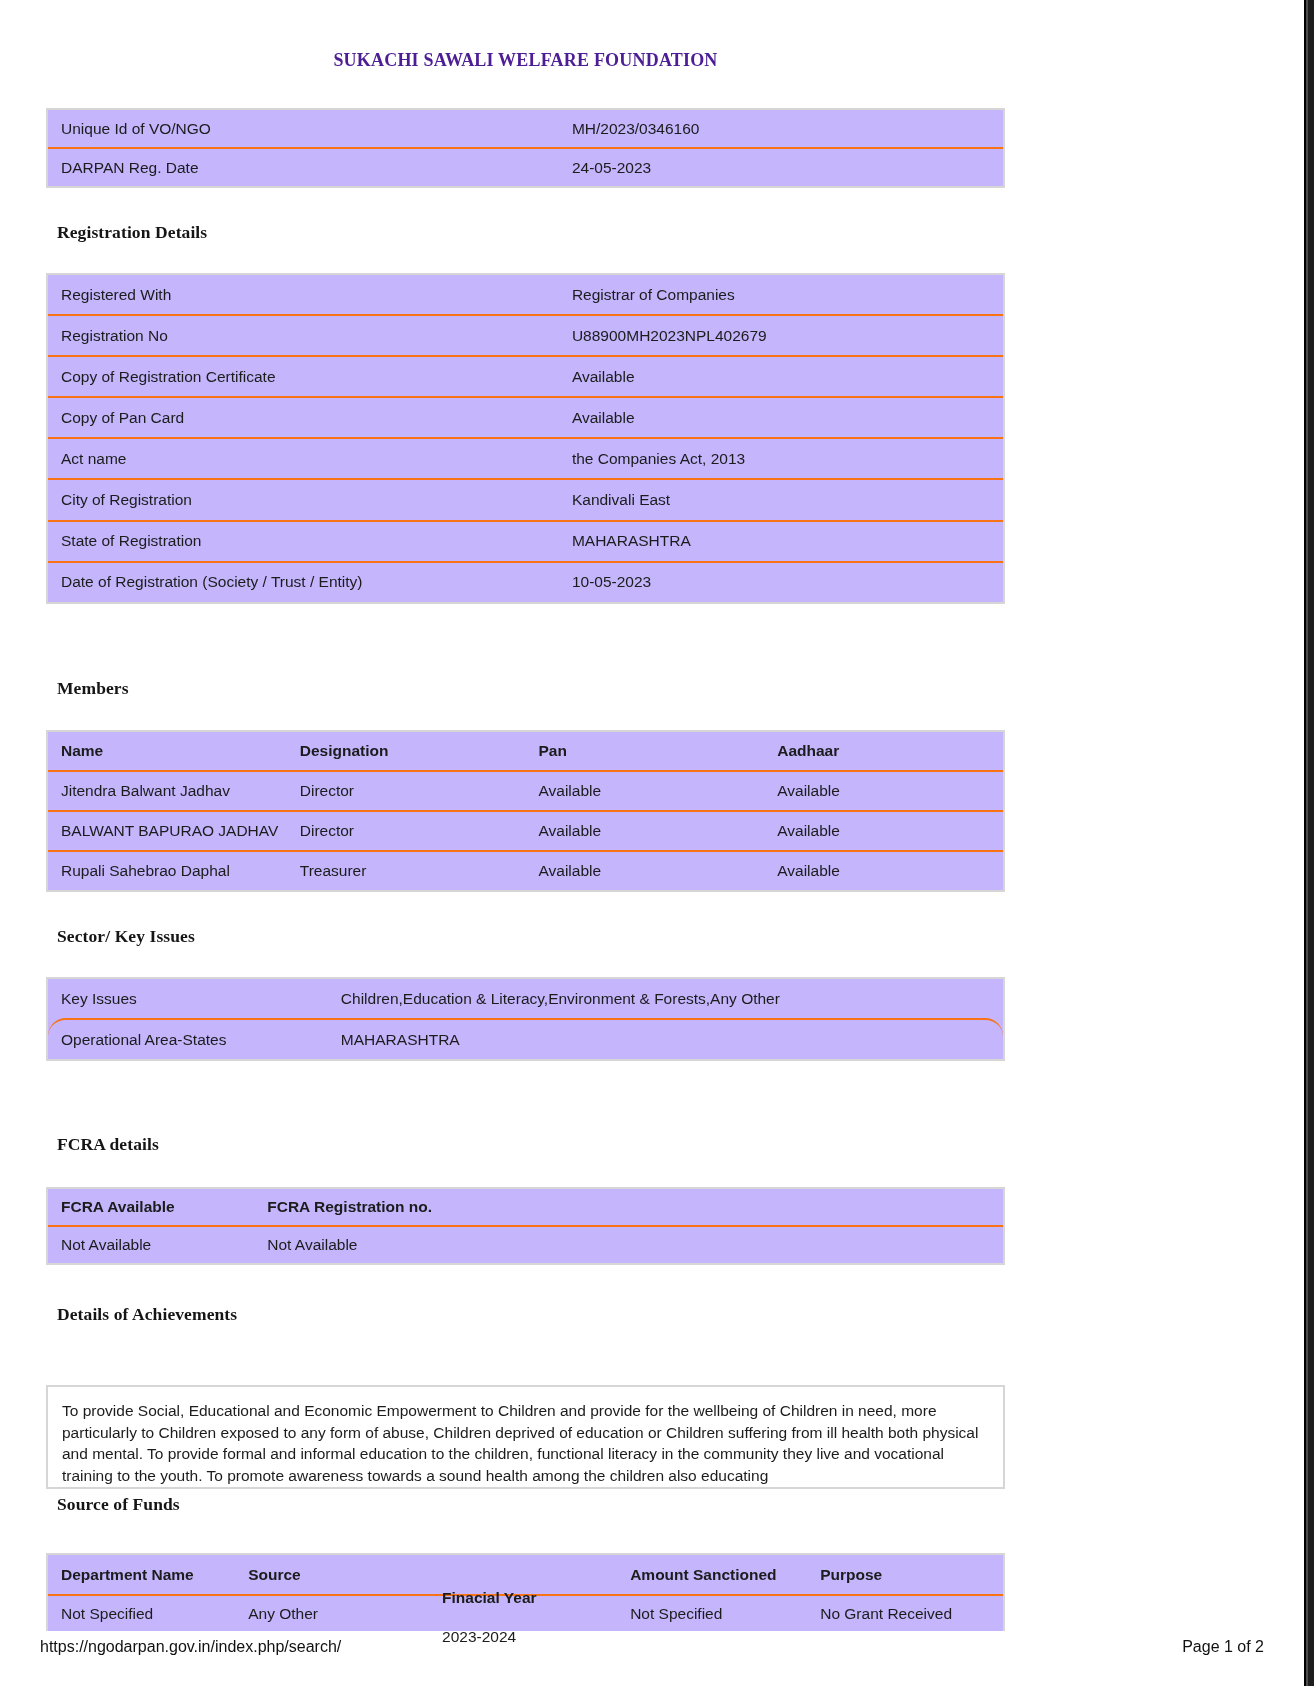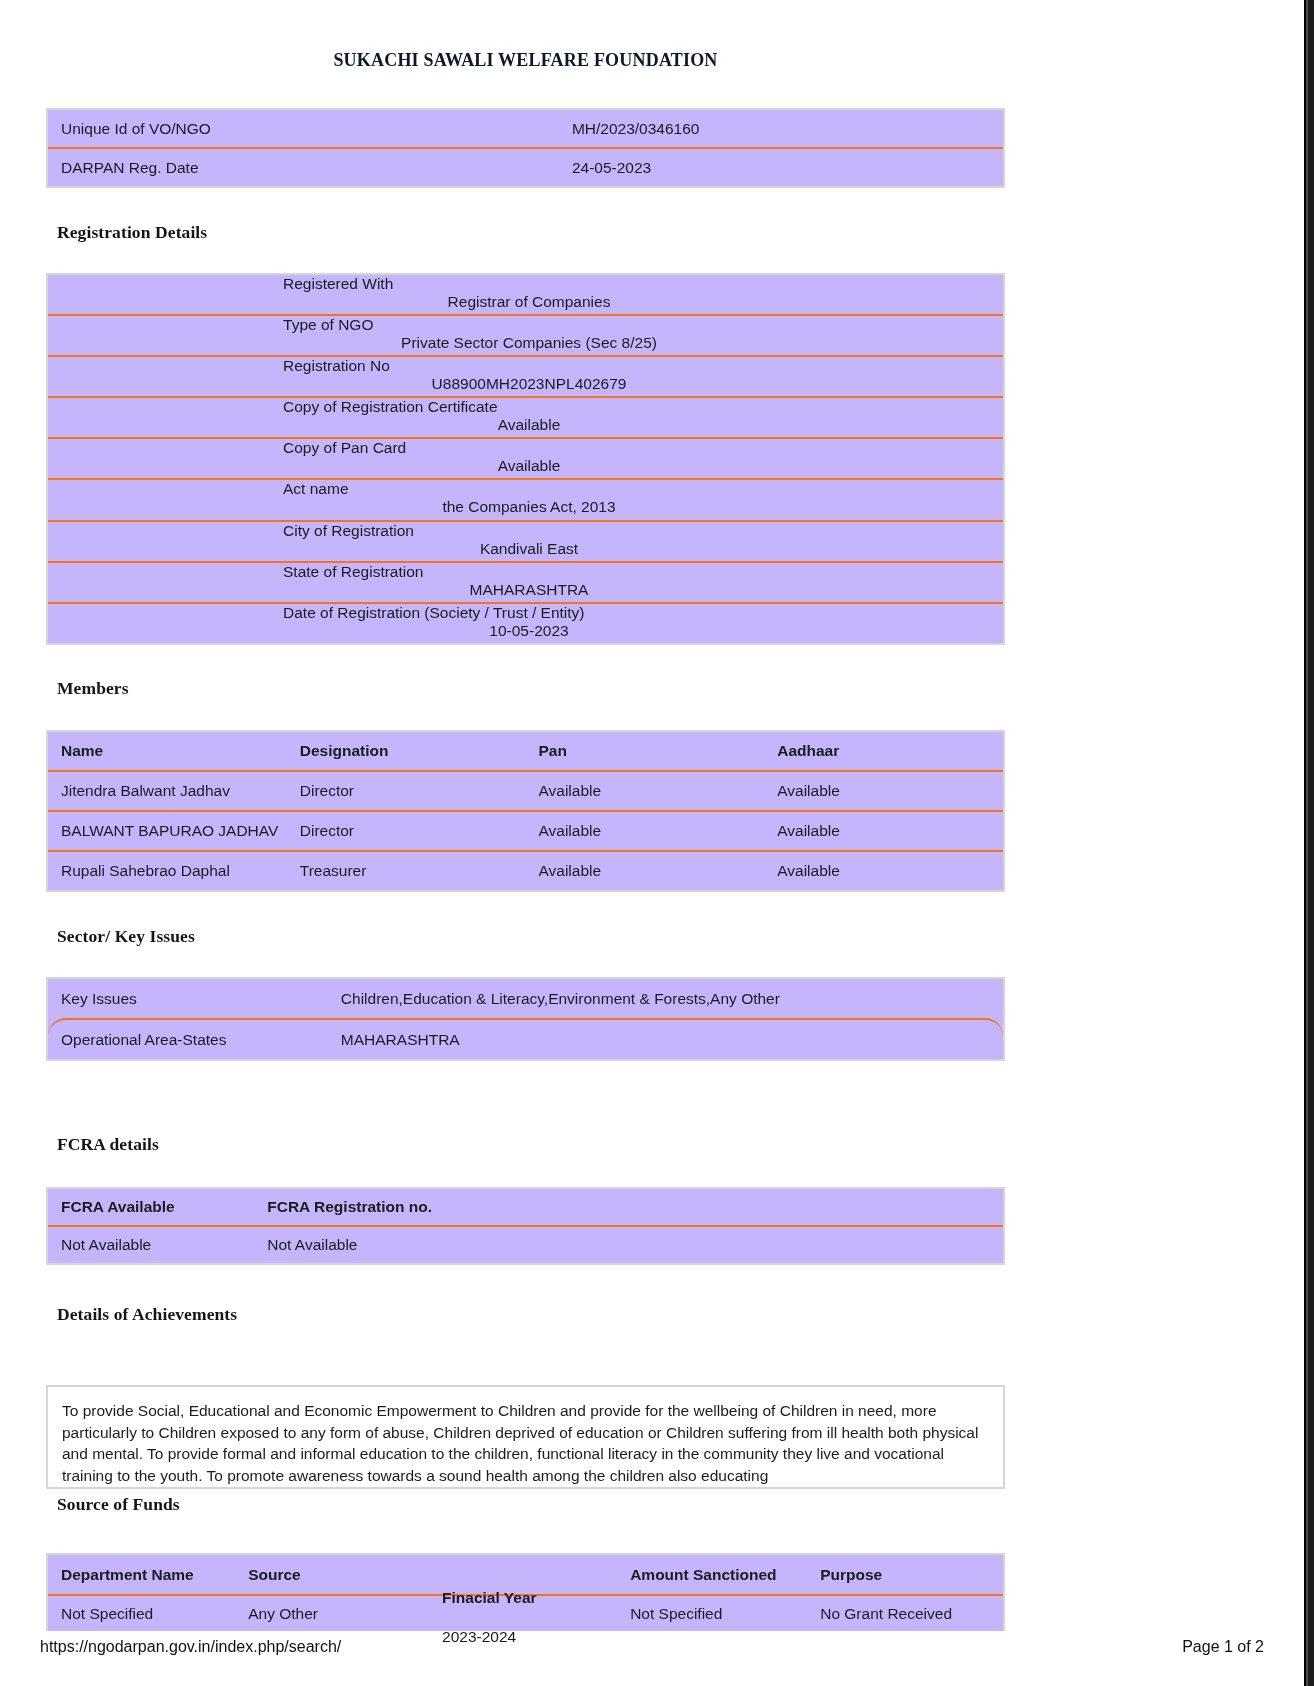--- a/index.html
+++ b/index.html
@@ -8,21 +8,21 @@
     font-family:"Liberation Sans", sans-serif; color:#1c1c1c; overflow:hidden;
   }
   
   .side-band {
     position:absolute; top:0; right:0; width:10px; height:1686px;
     background:linear-gradient(to right, #000 0 2px, #4e4e4e 2px 4px, #1e1e1e 4px 100%);
   }
   .doc-title {
     position:absolute; left:46px; width:959px; top:50px; text-align:center;
     font-family:"Liberation Serif", serif; font-weight:700; font-size:18px;
-    letter-spacing:.2px; color:#0f172a;
+    letter-spacing:.2px; color:#4c1d95;
   }
   .section-heading {
     position:absolute; left:57px;
     font-family:"Liberation Serif", serif; font-weight:700; font-size:17.5px;
     color:#151515; letter-spacing:.1px;
   }
   .tbl {
     position:absolute; left:46px; width:959px; box-sizing:border-box;
     border:2px solid #d6d6d6; background:#c4b5fd; font-size:15.5px;
   }
@@ -42,21 +42,21 @@
   
   .cols4 .cell { width:25%; }
   .cols4 .cell:last-child { flex:1; }
 
   
   .cols5 .c1 { width:19.6%; } .cols5 .c2 { width:20.3%; } .cols5 .c3 { width:19.7%;margin-top:46px; }
   .cols5 .c4 { width:19.9%; } .cols5 .c5 { flex:1; }
 
   
   #id-table .row { height:37px; }
-  #registration-table .row { height:39.1px;flex-direction:column; }
+  #registration-table .row { height:39.1px; }
   #members-table .row { height:38px; }
   #sector-table .row { height:39px;border-radius:18px; }
   #fcra-table .row { height:36px; }
   #funds-table .row-h { height:39px; }
   #funds-table .row-d { height:35px; }
   #funds-table { border-bottom:none; }
 
   .achievements-box {
     position:absolute; left:46px; width:959px; top:1385px; height:104px;
     box-sizing:border-box; border:2px solid #d6d6d6; padding:13px 14px;
@@ -86,24 +86,20 @@
       <div class="cell l">DARPAN Reg. Date</div>
       <div class="cell v">24-05-2023</div>
     </div>
   </div>
 
   <div class="section-heading" style="top:222px;text-align:right;">Registration Details</div>
   <div class="tbl lv-55" id="registration-table" style="top:273px;">
     <div class="row">
       <div class="cell l">Registered With</div>
       <div class="cell v">Registrar of Companies</div>
-    </div>
-    <div class="row">
-      <div class="cell l">Type of NGO</div>
-      <div class="cell v">Private Sector Companies (Sec 8/25)</div>
     </div>
     <div class="row">
       <div class="cell l">Registration No</div>
       <div class="cell v">U88900MH2023NPL402679</div>
     </div>
     <div class="row">
       <div class="cell l">Copy of Registration Certificate</div>
       <div class="cell v">Available</div>
     </div>
     <div class="row">

